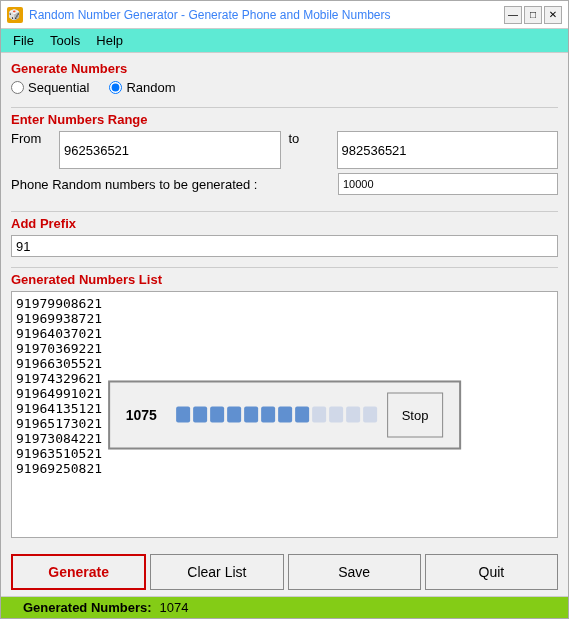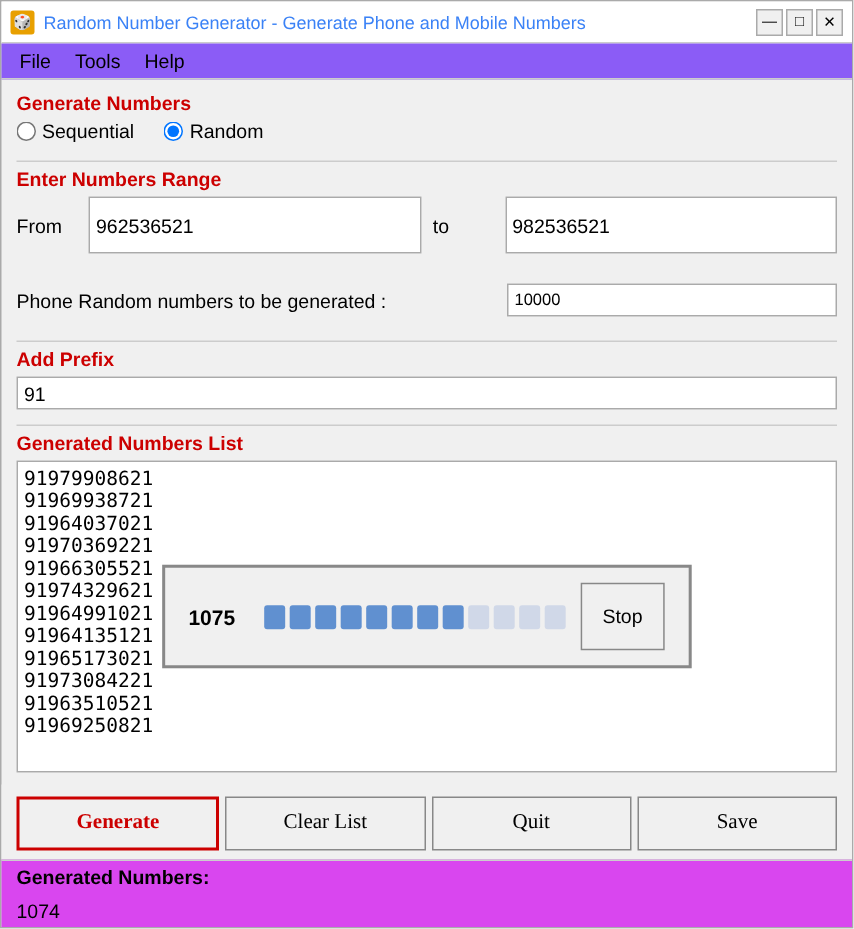--- a/index.html
+++ b/index.html
@@ -54,21 +54,21 @@
       height: 18px;
       background: #f0f0f0;
       border: 1px solid #aaa;
       font-size: 10px;
       display: flex;
       align-items: center;
       justify-content: center;
       cursor: pointer;
     }
     .menu-bar {
-      background: #8b5cf6;
+      background: #5eead4;
       display: flex;
       border-bottom: 1px solid #ccc;
       padding: 2px 4px;
     }
     .menu-item {
       padding: 2px 8px;
       font-size: 13px;
       cursor: pointer;
     }
     .content {
@@ -97,23 +97,23 @@
     .separator {
       border: none;
       border-top: 1px solid #ccc;
       margin: 4px 0;
     }
     .range-section {
       margin-bottom: 6px;
     }
     .range-row {
       display: flex;
-      align-items: center;
+      align-items: flex-start;
       gap: 8px;
-      margin-bottom: 20px;
+      margin-bottom: 4px;
     }
     .range-row label {
       min-width: 40px;
     }
     .range-input {
       height: 38px;
       border: 1px solid #aaa;
       padding: 2px 4px;
       font-size: 13px;
       flex: 1;
@@ -211,39 +211,37 @@
       gap: 4px;
       padding: 8px 10px 6px;
       background: #f0f0f0;
     }
     .btn {
       height: 36px;
       font-size: 14px;
       border: 1px solid #888;
       cursor: pointer;
       flex: 1;
-      font-family: Liberation Serif, serif;
     }
     .btn-generate {
       background: #f0f0f0;
       color: #c00;
       font-weight: bold;
       border: 2px solid #c00;
     }
     .btn-clear { background: #f0f0f0; }
     .btn-save { background: #f0f0f0; }
     .btn-quit { background: #f0f0f0; }
     .status-bar {
-      padding: 3px 10px;
-      font-size: 13px;
-      background: #d946ef;
+      padding: 3px 22px;
+      font-size: 13px;
+      background: #84cc16;
       border-top: 1px solid #ccc;
       display: flex;
       gap: 8px;
-      flex-direction: column;
     }
     .status-label { font-weight: bold; }
     input[type="radio"] { margin: 0; }
   </style>
 </head>
 <body>
 
 <div class="window">
 
   <div class="title-bar">
@@ -335,21 +333,21 @@
           </div>
           <button class="stop-btn">Stop</button>
         </div>
       </div>
     </div>
   </div>
 
   <div class="footer-buttons">
     <button class="btn btn-generate">Generate</button>
     <button class="btn btn-clear">Clear List</button>
+    <button class="btn btn-save">Save</button>
     <button class="btn btn-quit">Quit</button>
-    <button class="btn btn-save">Save</button>
   </div>
 
   <div class="status-bar">
     <span class="status-label">Generated Numbers:</span>
     <span>1074</span>
   </div>
 </div>
 
 </body></html>

